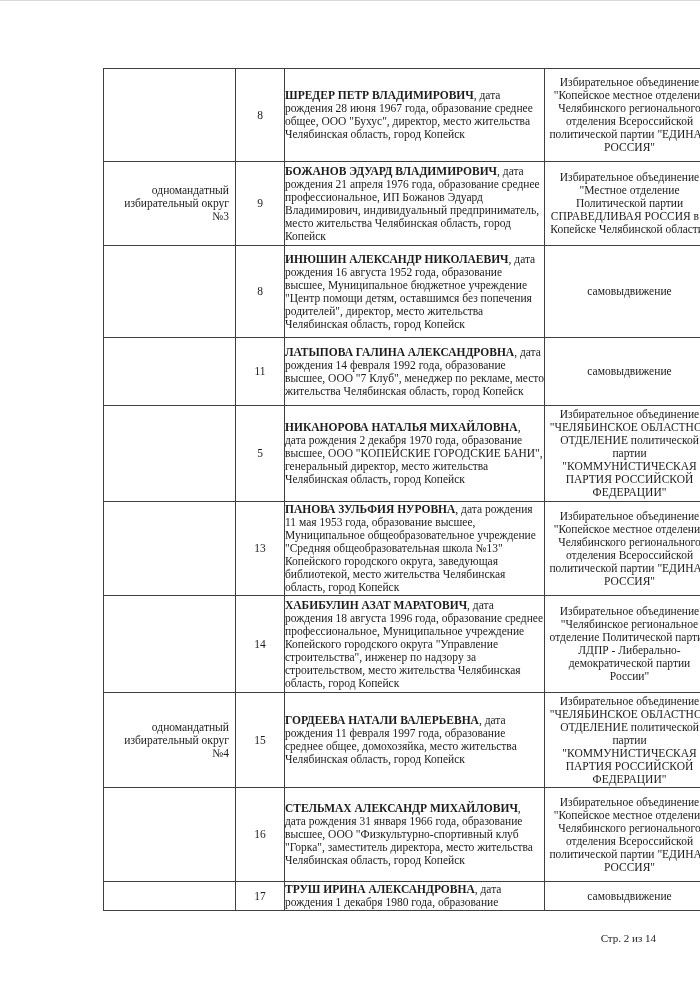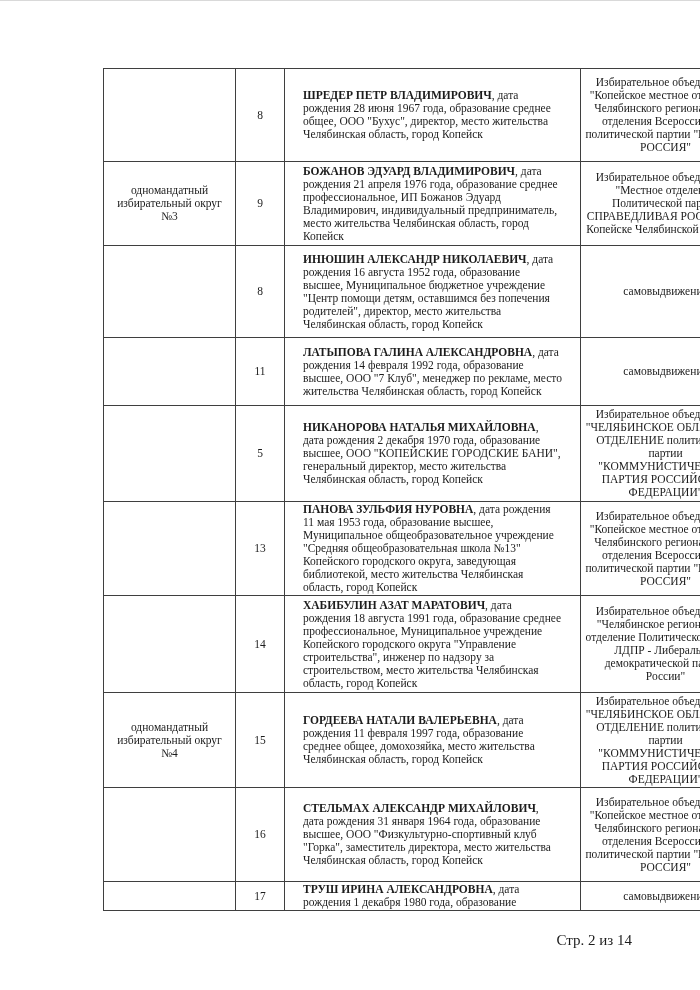--- a/index.html
+++ b/index.html
@@ -25,44 +25,44 @@
   }
   table.cand-table td {
     border: 1px solid #3f3f3f;
     font-size: 11.5px;
     line-height: 13px;
     vertical-align: middle;
     overflow: hidden;
   }
   td.c-district {
     width: 119px;
-    text-align: center;
+    text-align: right;
     padding: 1px 6px;
   }
   td.c-num {
     width: 44px;
     text-align: center;
     padding: 1px 2px;
   }
   td.c-cand {
     width: 259px;
     text-align: left;
-    padding: 1px 18px;
+    padding: 1px 0;
   }
   td.c-nom {
     width: 161px;
     text-align: center;
     padding: 1px 4px;
   }
   .cand-name { font-weight: bold; }
   .page-num {
     position: absolute;
     top: 931px;
-    right: 68px;
-    font-size: 15px;
+    right: 44px;
+    font-size: 11px;
     color: #1c1c1c;
   }
 </style>
 </head>
 <body>
 
 <div class="page">
 
   <table class="cand-table">
     <tbody>
@@ -98,33 +98,33 @@
       </tr>
       <tr style="height:94px;">
         <td class="c-district"></td>
         <td class="c-num">13</td>
         <td class="c-cand"><span class="cand-name">ПАНОВА ЗУЛЬФИЯ НУРОВНА</span><span>, дата рождения 11 мая 1953 года, образование высшее, Муниципальное общеобразовательное учреждение "Средняя общеобразовательная школа №13" Копейского городского округа, заведующая библиотекой, место жительства Челябинская область, город Копейск</span></td>
         <td class="c-nom">Избирательное объединение "Копейское местное отделение Челябинского регионального отделения Всероссийской политической партии "ЕДИНАЯ РОССИЯ"</td>
       </tr>
       <tr style="height:97px;">
         <td class="c-district"></td>
         <td class="c-num">14</td>
-        <td class="c-cand"><span class="cand-name">ХАБИБУЛИН АЗАТ МАРАТОВИЧ</span><span>, дата рождения 18 августа 1991 года, образование среднее профессиональное, Муниципальное учреждение Копейского городского округа "Управление строительства", инженер по надзору за строительством, место жительства Челябинская область, город Копейск</span></td>
+        <td class="c-cand"><span class="cand-name">ХАБИБУЛИН АЗАТ МАРАТОВИЧ</span><span>, дата рождения 18 августа 1996 года, образование среднее профессиональное, Муниципальное учреждение Копейского городского округа "Управление строительства", инженер по надзору за строительством, место жительства Челябинская область, город Копейск</span></td>
         <td class="c-nom">Избирательное объединение "Челябинское региональное отделение Политической партии ЛДПР - Либерально-демократической партии России"</td>
       </tr>
       <tr style="height:95px;">
         <td class="c-district">одномандатный избирательный округ №4</td>
         <td class="c-num">15</td>
         <td class="c-cand"><span class="cand-name">ГОРДЕЕВА НАТАЛИ ВАЛЕРЬЕВНА</span><span>, дата рождения 11 февраля 1997 года, образование среднее общее, домохозяйка, место жительства Челябинская область, город Копейск</span></td>
         <td class="c-nom">Избирательное объединение "ЧЕЛЯБИНСКОЕ ОБЛАСТНОЕ ОТДЕЛЕНИЕ политической партии "КОММУНИСТИЧЕСКАЯ ПАРТИЯ РОССИЙСКОЙ ФЕДЕРАЦИИ"</td>
       </tr>
       <tr style="height:94px;">
         <td class="c-district"></td>
         <td class="c-num">16</td>
-        <td class="c-cand"><span class="cand-name">СТЕЛЬМАХ АЛЕКСАНДР МИХАЙЛОВИЧ</span><span>, дата рождения 31 января 1964 года, образование высшее, ООО "Физкультурно-спортивный клуб "Горка", заместитель директора, место жительства Челябинская область, город Копейск</span></td>
+        <td class="c-cand"><span class="cand-name">СТЕЛЬМАХ АЛЕКСАНДР МИХАЙЛОВИЧ</span><span>, дата рождения 31 января 1966 года, образование высшее, ООО "Физкультурно-спортивный клуб "Горка", заместитель директора, место жительства Челябинская область, город Копейск</span></td>
         <td class="c-nom">Избирательное объединение "Копейское местное отделение Челябинского регионального отделения Всероссийской политической партии "ЕДИНАЯ РОССИЯ"</td>
       </tr>
       <tr style="height:28px;">
         <td class="c-district"></td>
         <td class="c-num">17</td>
         <td class="c-cand"><span class="cand-name">ТРУШ ИРИНА АЛЕКСАНДРОВНА</span><span>, дата рождения 1 декабря 1980 года, образование</span></td>
         <td class="c-nom">самовыдвижение</td>
       </tr>
     </tbody>
   </table>

